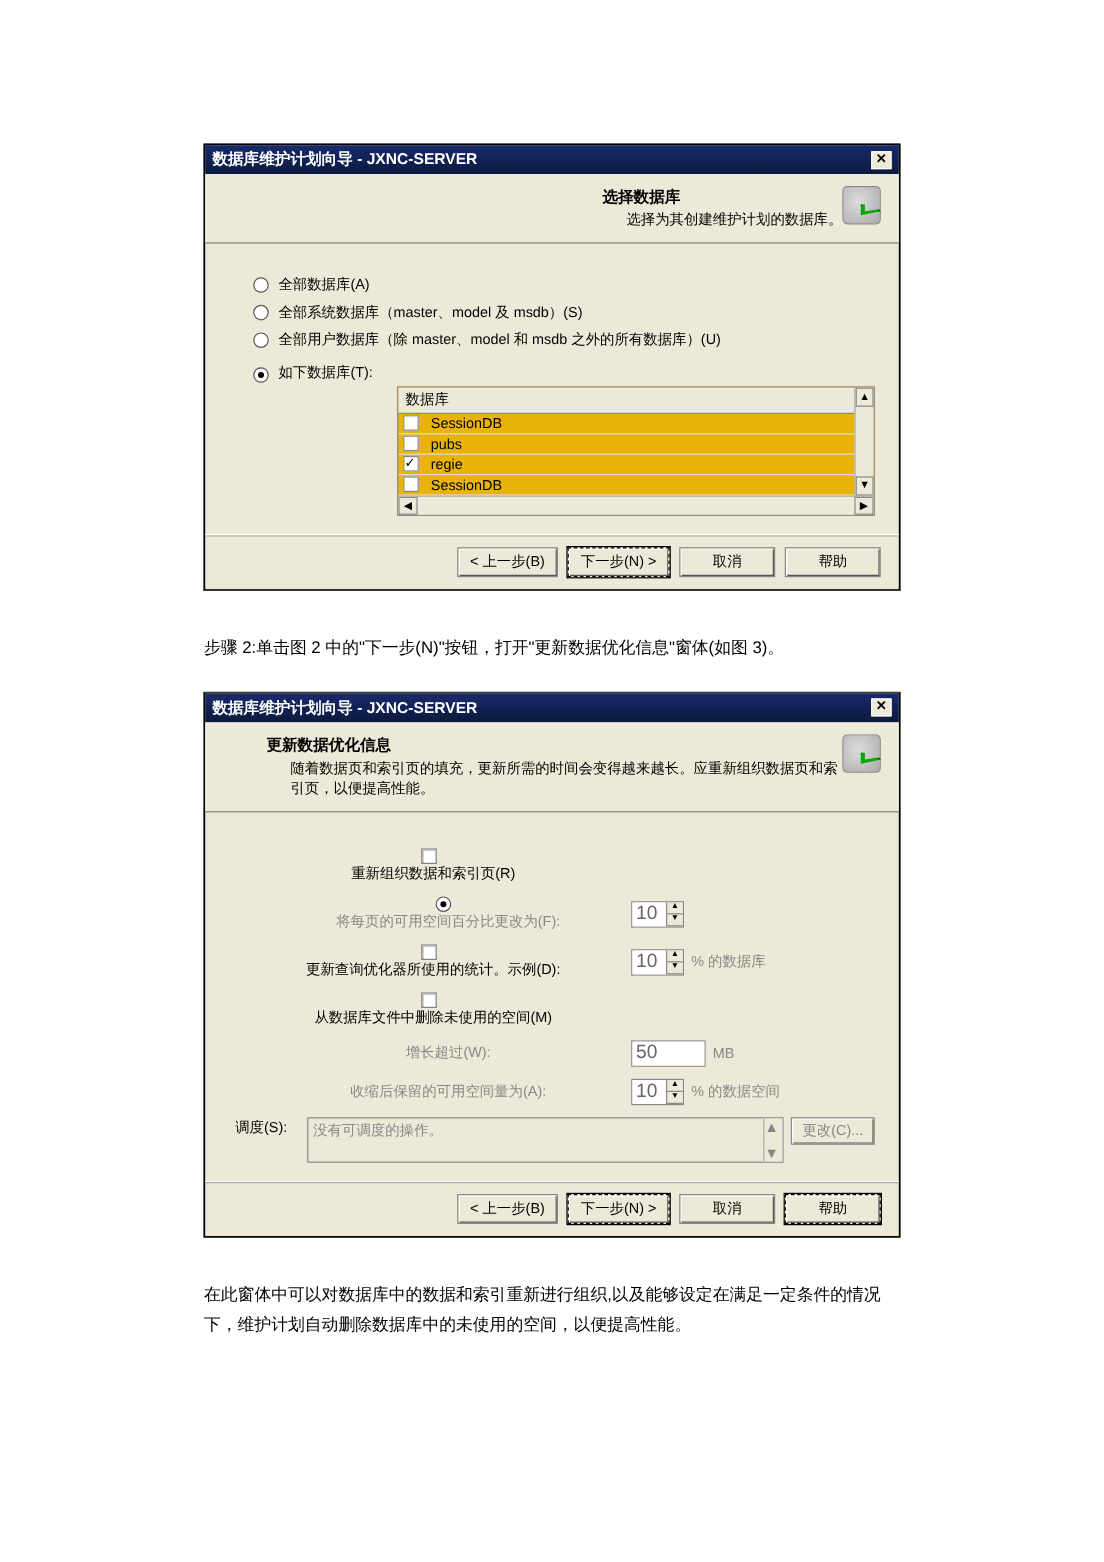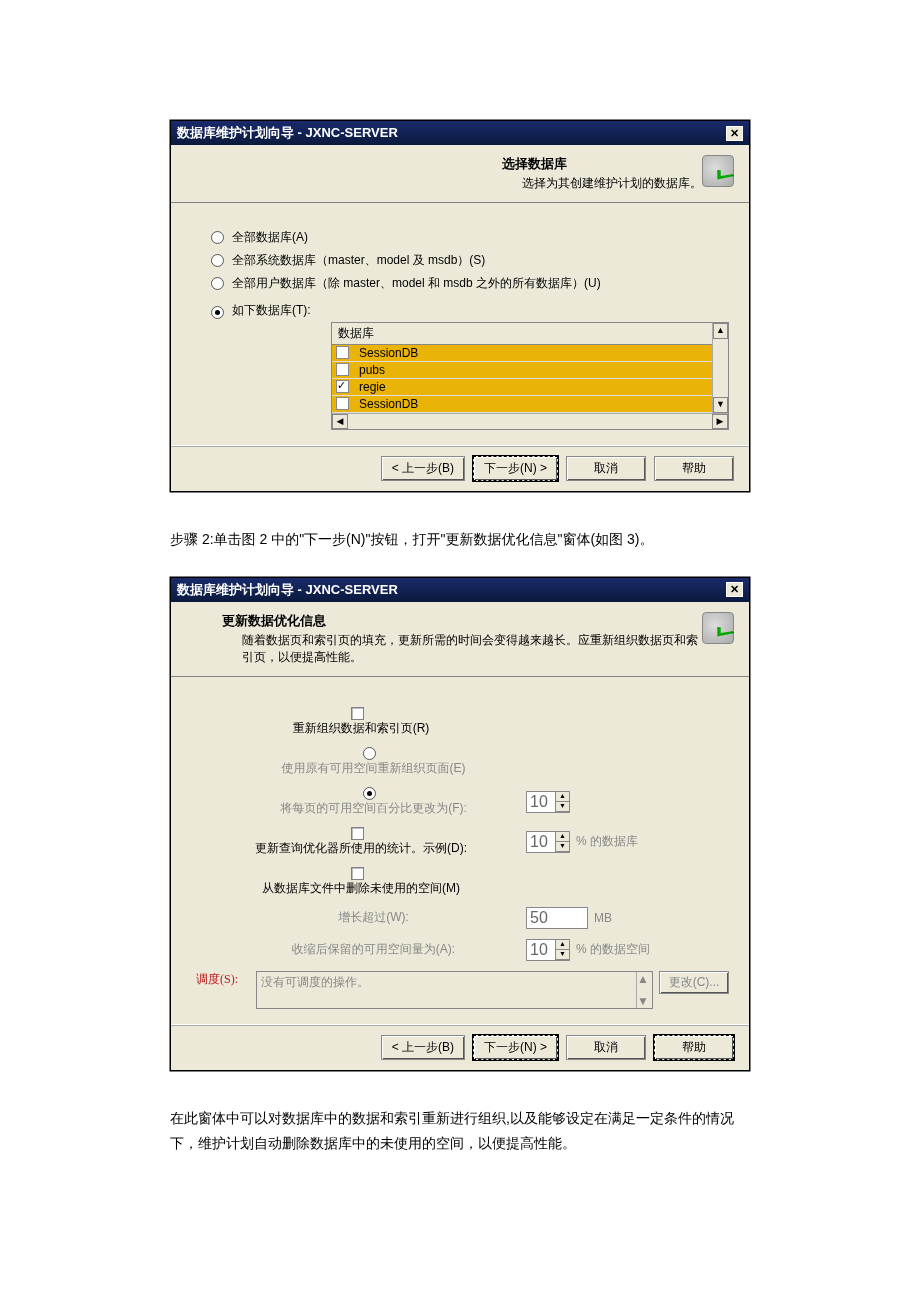--- a/index.html
+++ b/index.html
@@ -235,21 +235,21 @@
     font-size: 7px;
     line-height: 8px;
     border-bottom: 1px solid #888;
   }
   .unit { margin-left: 6px; color: #888; font-size: 12px; }
   .schedbox {
     display: flex;
     align-items: flex-start;
     margin-top: 10px;
   }
-  .schedbox .slabel { width: 60px; color: #b91c1c; font-family: Liberation Serif, serif; }
+  .schedbox .slabel { width: 60px; color: #000000; }
   .schedbox .ta {
     flex: 1;
     border: 1px solid #888;
     background: #ece9d8;
     min-height: 38px;
     padding: 2px 4px;
     color: #888;
     font-size: 12px;
     position: relative;
     margin-right: 6px;
@@ -376,26 +376,20 @@
   </div>
   <div class="body" style="padding-left:25px">
     <div class="formrow">
       <div class="lbl">
         <span class="checkbox"></span>
         <span>重新组织数据和索引页(R)</span>
       </div>
     </div>
     <div class="formrow">
       <div class="lbl indent disabled">
-        <span class="radio"></span>
-        <span>使用原有可用空间重新组织页面(E)</span>
-      </div>
-    </div>
-    <div class="formrow">
-      <div class="lbl indent disabled">
         <span class="radio selected"></span>
         <span>将每页的可用空间百分比更改为(F):</span>
       </div>
       <span class="spinner">
         <input disabled="" value="10" style="">
         <span class="updn">
             <div>▲</div>
             <div>▼</div>
           </span>
       </span>

